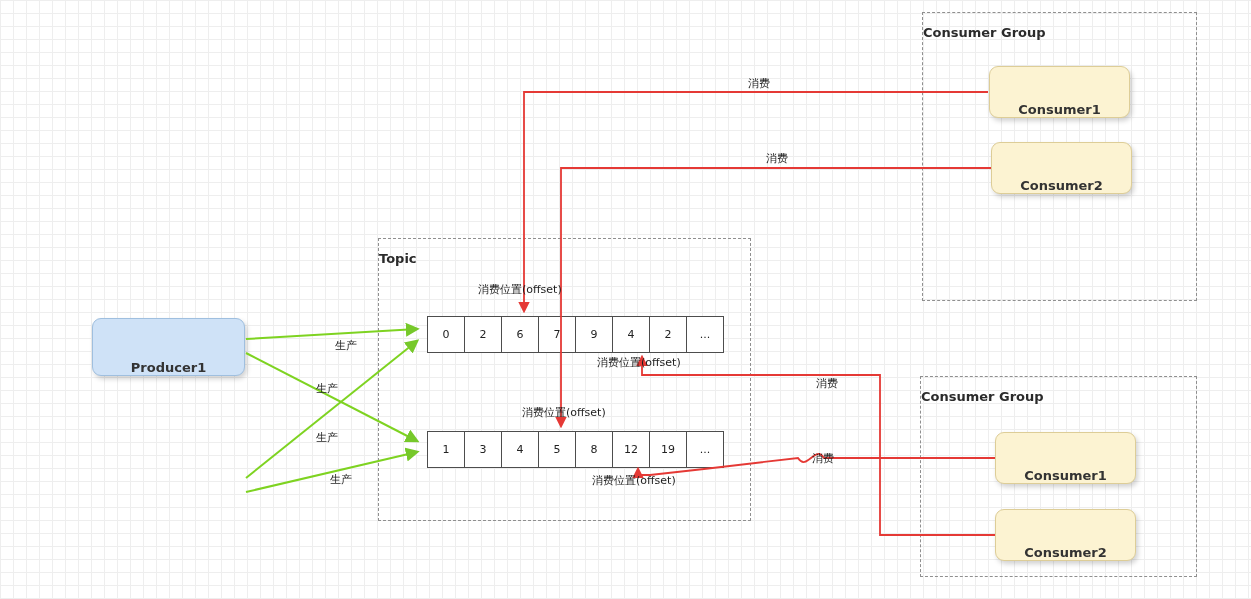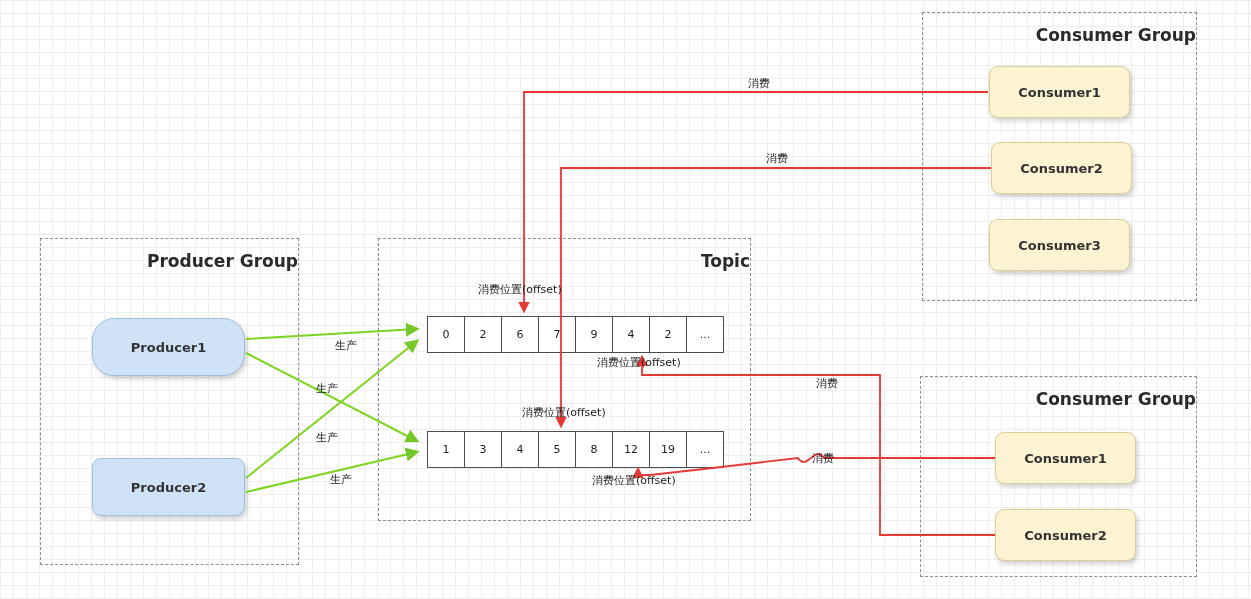--- a/index.html
+++ b/index.html
@@ -20,27 +20,27 @@
     background-size:13px 13px,13px 13px,130px 130px,130px 130px;
   }
   .group{
     position:absolute;
     border:1px dashed #8f8f8f;
     background:transparent;
   }
   .group-title{
     position:absolute;
     top:12px;left:0;right:0;
-    text-align:right;
-    font-size:17px;font-weight:bold;color:#2b2b2b;
+    text-align:left;
+    font-size:13px;font-weight:bold;color:#2b2b2b;
   }
   .node{
     position:absolute;
     border-radius:9px;
-    display:flex;align-items:center;justify-content:center;
+    display:flex;align-items:flex-end;justify-content:center;
     font-size:13px;font-weight:bold;color:#333;
     box-shadow:2px 3px 5px rgba(0,0,0,0.18);
     box-sizing:border-box;
   }
   .node.producer{
     width:153px;height:58px;
     background:#cfe2f7;border:1px solid #9fbfdf;
   }
   .node.consumer{
     width:141px;height:52px;
@@ -69,41 +69,35 @@
   svg.wires{
     position:absolute;left:0;top:0;
     pointer-events:none;
   }
 </style>
 </head>
 <body>
 
 <div class="canvas">
 
-  <div class="group" style="left:40px;top:238px;width:257px;height:325px;">
-    <div class="group-title">Producer Group</div>
-  </div>
 
   <div class="group" style="left:378px;top:238px;width:371px;height:281px;">
     <div class="group-title">Topic</div>
   </div>
 
   <div class="group" style="left:922px;top:12px;width:273px;height:287px;">
     <div class="group-title">Consumer Group</div>
   </div>
 
   <div class="group" style="left:920px;top:376px;width:275px;height:199px;">
     <div class="group-title">Consumer Group</div>
   </div>
 
-  <div class="node producer" style="left:92px;top:318px;border-radius:22px;">
+  <div class="node producer" style="left:92px;top:318px;">
     <span>Producer1</span>
-  </div>
-  <div class="node producer" style="left:92px;top:458px;">
-    <span>Producer2</span>
   </div>
 
   <div class="queue" style="left:427px;top:316px;">
     <div class="cell">0</div>
     <div class="cell">2</div>
     <div class="cell">6</div>
     <div class="cell">7</div>
     <div class="cell">9</div>
     <div class="cell">4</div>
     <div class="cell">2</div>
@@ -119,23 +113,20 @@
     <div class="cell">12</div>
     <div class="cell">19</div>
     <div class="cell">...</div>
   </div>
 
   <div class="node consumer" style="left:989px;top:66px;">
     <span>Consumer1</span>
   </div>
   <div class="node consumer" style="left:991px;top:142px;">
     <span>Consumer2</span>
-  </div>
-  <div class="node consumer" style="left:989px;top:219px;">
-    <span>Consumer3</span>
   </div>
 
   <div class="node consumer" style="left:995px;top:432px;">
     <span>Consumer1</span>
   </div>
   <div class="node consumer" style="left:995px;top:509px;">
     <span>Consumer2</span>
   </div>
 
   <svg class="wires" width="1251" height="599" viewBox="0 0 1251 599">

